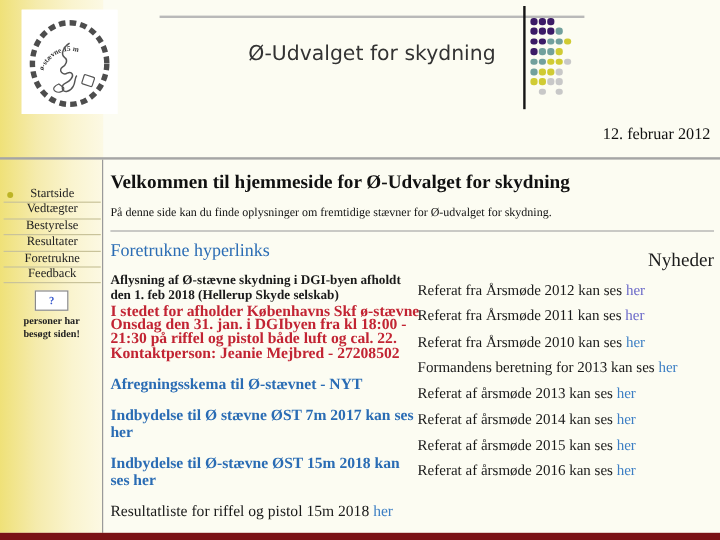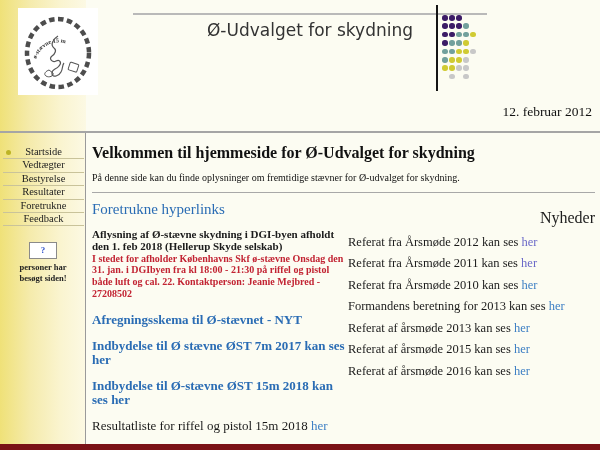--- a/index.html
+++ b/index.html
@@ -3,30 +3,30 @@
 <meta charset="utf-8">
 <style>
   html,body{margin:0;padding:0;background:#e8e8e8;}
   .page{position:relative;width:600px;height:450px;background:#fcfcf2;overflow:hidden;
         font-family:"Liberation Serif","DejaVu Serif",serif;}
   .sidebar-bg{position:absolute;left:0;top:0;width:86px;height:444px;
         background:linear-gradient(90deg,#efe178 0%,#f5ebac 35%,#faf4cf 70%,#fcf9e4 100%);}
   
   .logo{position:absolute;left:18px;top:8px;width:80px;height:87px;background:#ffffff;}
   .top-rule{position:absolute;left:133px;top:13px;width:354px;height:2px;background:#b9b9b9;}
-  .site-title{position:absolute;left:160px;top:20px;width:300px;text-align:center;
+  .site-title{position:absolute;left:160px;top:35px;width:300px;text-align:center;
         font-family:"DejaVu Sans","Liberation Sans",sans-serif;font-size:17px;color:#333;}
   .vline{position:absolute;left:436px;top:5px;width:2px;height:86px;background:#151515;}
   .dots{position:absolute;left:442px;top:15px;width:40px;height:72px;}
   .dot{position:absolute;width:5.5px;height:5.5px;border-radius:50%;}
   .date{position:absolute;left:380px;top:104px;width:212px;text-align:right;
         font-size:13.5px;color:#111;}
   .header-rule{position:absolute;left:0;top:131px;width:600px;height:2px;background:#a5a5a5;}
   
-  .menu{position:absolute;left:0;top:146px;width:87px;}
+  .menu{position:absolute;left:0;top:156px;width:87px;}
   .menu-item{position:relative;height:12.4px;line-height:12.4px;text-align:center;
         font-size:10.5px;color:#222;border-bottom:1px solid #c9c39a;margin:0 3px;cursor:pointer;}
   .bullet{position:absolute;left:3px;top:4px;width:5px;height:5px;border-radius:50%;
         background:var(--bullet,#bdb425);}
   
   .counter{position:absolute;left:0;top:242px;width:86px;text-align:center;}
   .broken-img{width:26px;height:15px;margin:0 auto;border:1px solid #8a8a8a;background:#fff;
         font-weight:bold;font-size:9px;line-height:15px;color:#3355cc;}
   .counter-text{margin-top:3px;font-weight:bold;font-size:8.5px;line-height:1.35;color:#222;
         padding:0 8px;}
@@ -36,21 +36,21 @@
   .welcome{margin:4px 0 0 0;font-size:16px;font-weight:bold;color:#111;}
   .intro{margin:10px 0 0 0;font-size:10px;font-weight:normal;color:#111;white-space:nowrap;}
   .main hr{margin:9px 0 0 0;border:none;border-top:1px solid #a8a8a8;}
   .cols{position:relative;}
   .col-left{width:258px;}
   .col-right{position:absolute;left:256px;top:0;width:247px;}
   .col-head{margin:8px 0 0 0;font-size:15px;font-weight:normal;}
   .col-head.blue{color:var(--accent,#2a6cb4);}
   .col-head.dark{color:#1c1c1c;font-size:16px;text-align:right;}
   .notice-black{margin:11px 0 0 0;font-size:11px;font-weight:bold;line-height:11.8px;color:#1a1a1a;}
-  .notice-red{margin:0;font-size:10px;font-weight:bold;line-height:11.8px;color:var(--red,#c22433);}
+  .notice-red{margin:0;font-size:13px;font-weight:bold;line-height:11.8px;color:var(--red,#c22433);}
   a{text-decoration:none;}
   .link-block{margin:13px 0 0 0;font-size:13px;line-height:13.5px;}
   .link-block.bold a{font-weight:bold;color:var(--accent,#2a6cb4);}
   .link-block.plain{color:#1a1a1a;}
   .link-block.plain a.her{color:var(--link,#3d7fc4);}
   .news-item{margin:8.5px 0 0 0;font-size:12.5px;line-height:13px;color:#1a1a1a;}
   .news-item a.her{color:var(--link,#3d7fc4);}
   .news-item a.her.visited{color:var(--visited,#6a68c8);}
   .bottom-bar{position:absolute;left:0;top:444px;width:600px;height:6px;
         background:var(--maroon,#7a1216);}
@@ -145,20 +145,21 @@
           </div>
       </section>
       <section class="col-right">
         <h3 class="col-head dark">Nyheder</h3>
         <div id="news">
             <p class="news-item"><span>Referat fra Årsmøde 2012 kan ses </span><a href="#" class="her visited">her</a></p>
             <p class="news-item"><span>Referat fra Årsmøde 2011 kan ses </span><a href="#" class="her visited">her</a></p>
             <p class="news-item"><span>Referat fra Årsmøde 2010 kan ses </span><a href="#" class="her">her</a></p>
             <p class="news-item"><span>Formandens beretning for 2013 kan ses </span><a href="#" class="her">her</a></p>
             <p class="news-item"><span>Referat af årsmøde 2013 kan ses </span><a href="#" class="her">her</a></p>
+            <p class="news-item"><span>Referat af årsmøde 2014 kan ses </span><a href="#" class="her">her</a></p>
             <p class="news-item"><span>Referat af årsmøde 2015 kan ses </span><a href="#" class="her">her</a></p>
             <p class="news-item"><span>Referat af årsmøde 2016 kan ses </span><a href="#" class="her">her</a></p>
           </div>
       </section>
     </div>
   </main>
 
   <footer class="bottom-bar"></footer>
 </div>
 

